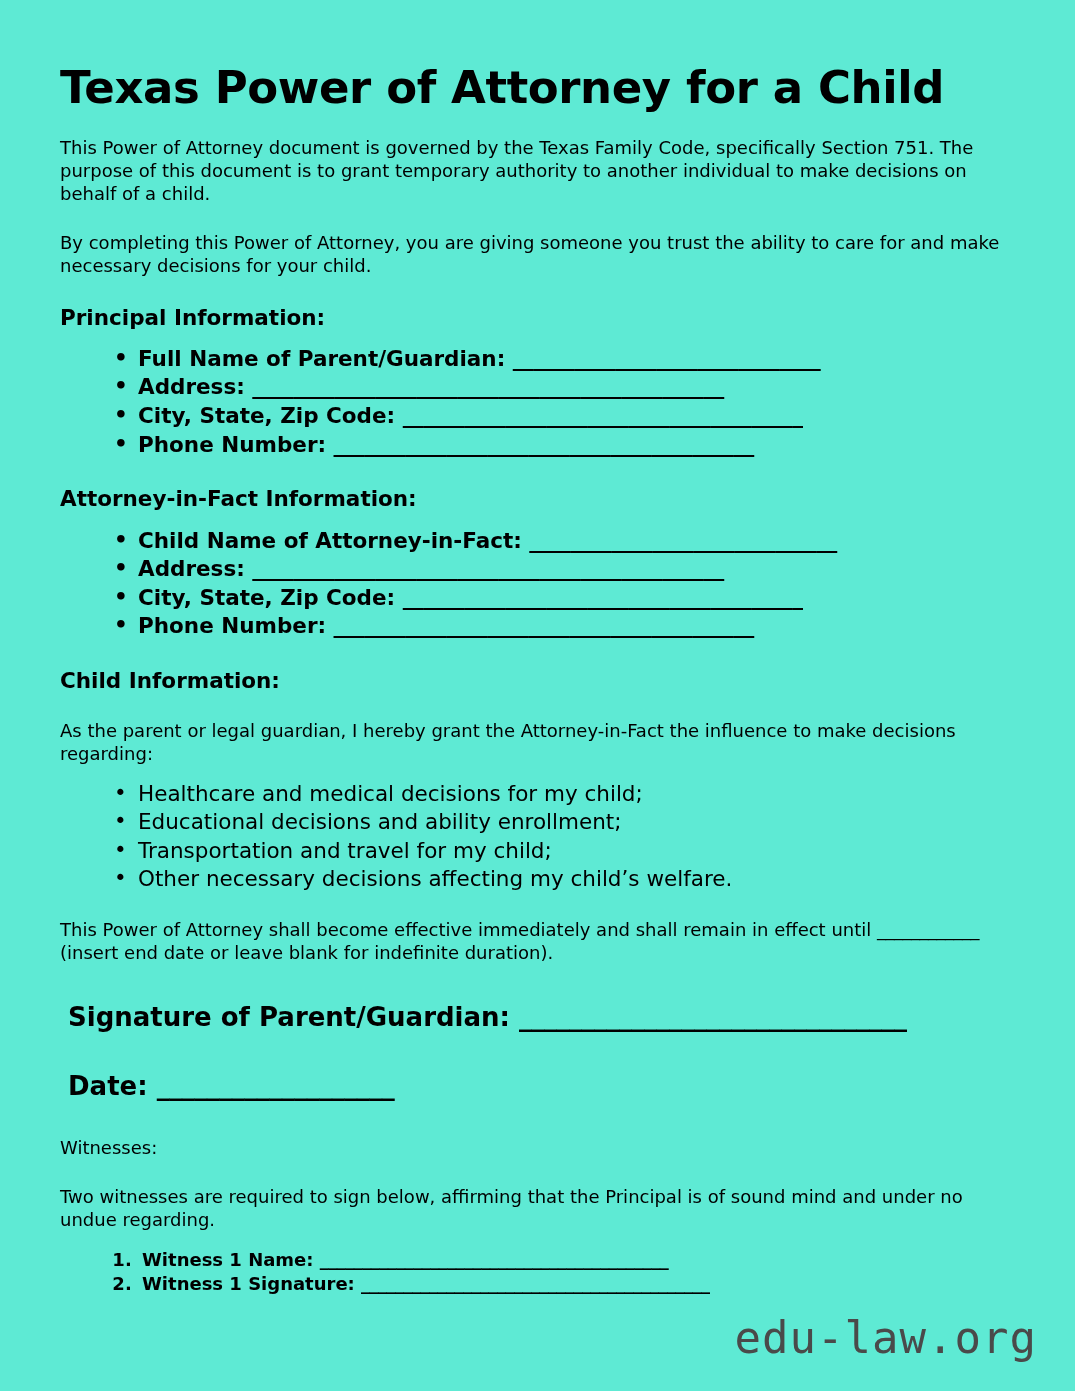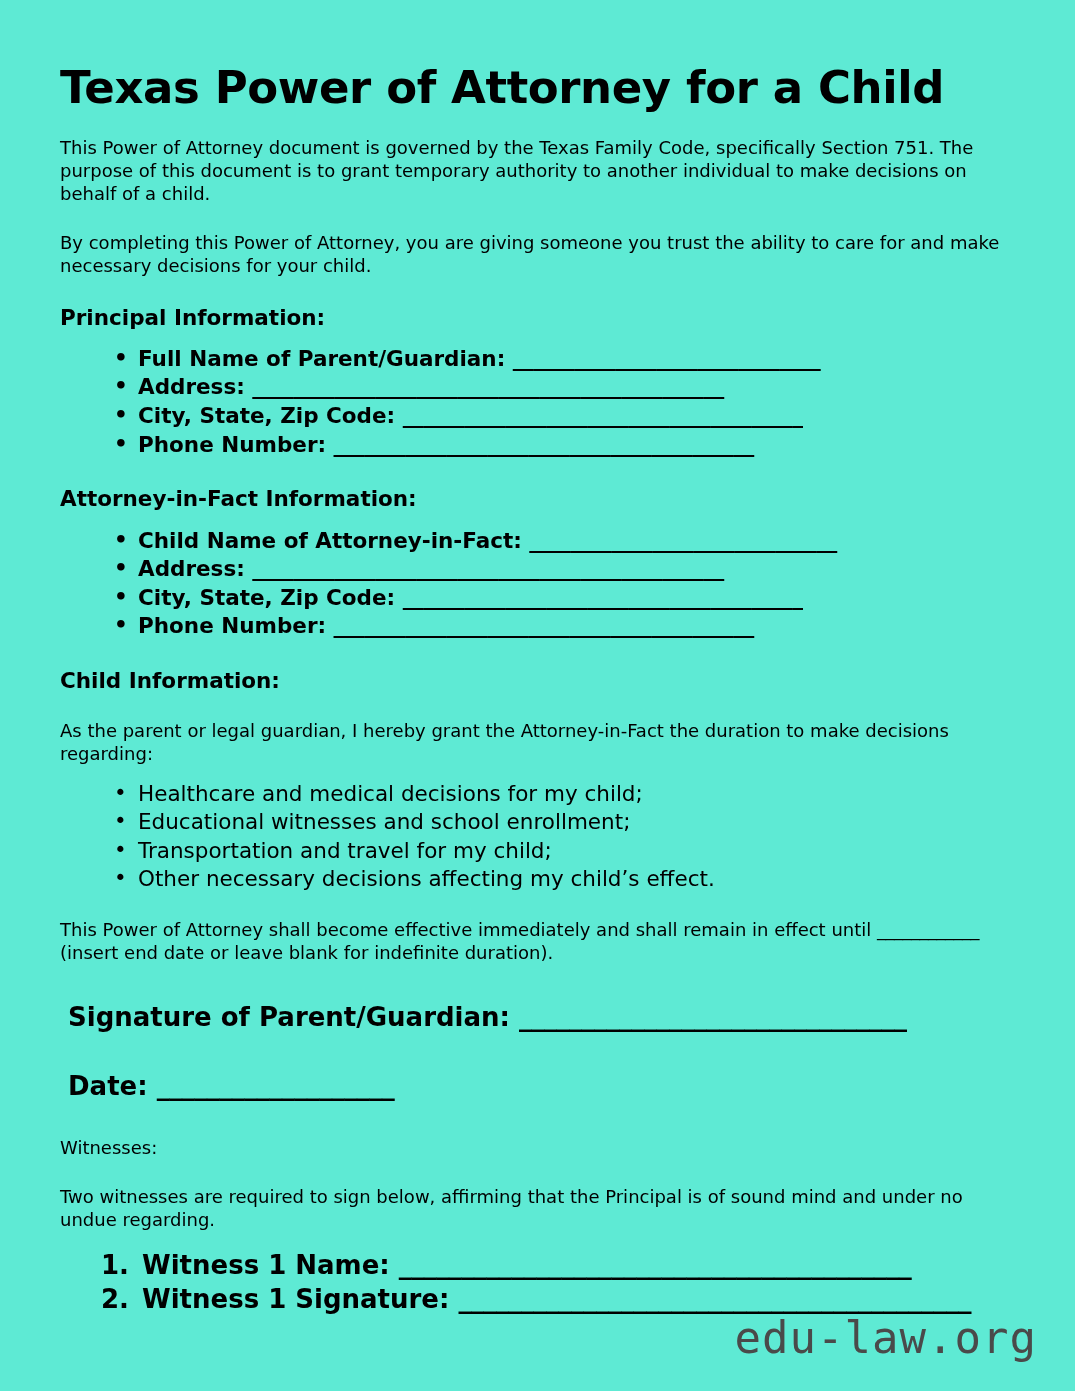--- a/index.html
+++ b/index.html
@@ -96,21 +96,21 @@
     top: -1px;
     font-size: 21.5px;
   }
   ol.witness-list {
     margin: 0;
     padding-top: 16px;
     padding-left: 78px;
     list-style: decimal;
   }
   ol.witness-list li {
-    font-size: 26px;
+    font-size: 18px;
     font-weight: bold;
     line-height: 1.33;
     white-space: nowrap;
     padding-left: 4px;
   }
   .blank {
     font-weight: inherit;
     letter-spacing: -0.5px;
   }
   .sig-line {
@@ -158,27 +158,27 @@
     <ul class="field-list">
       <li><span>Child Name of Attorney-in-Fact:</span> <span class="blank">______________________________</span></li>
       <li><span>Address:</span> <span class="blank">______________________________________________</span></li>
       <li><span>City, State, Zip Code:</span> <span class="blank">_______________________________________</span></li>
       <li><span>Phone Number:</span> <span class="blank">_________________________________________</span></li>
     </ul>
 
     <h2 class="section-head">Child Information:</h2>
 
 
-    <p class="para">As the parent or legal guardian, I hereby grant the Attorney-in-Fact the duration to make decisions regarding:</p>
+    <p class="para">As the parent or legal guardian, I hereby grant the Attorney-in-Fact the influence to make decisions regarding:</p>
 
     <ul class="plain-list">
       <li>Healthcare and medical decisions for my child;</li>
-      <li>Educational witnesses and school enrollment;</li>
+      <li>Educational decisions and ability enrollment;</li>
       <li>Transportation and travel for my child;</li>
-      <li>Other necessary decisions affecting my child’s effect.</li>
+      <li>Other necessary decisions affecting my child’s welfare.</li>
     </ul>
 
     <p class="para"><span>This Power of Attorney shall become effective immediately and shall remain in effect until</span> <span class="blank">____________</span> <span>(insert end date or leave blank for indefinite duration).</span></p>
 
     <p class="sig-line"><span>Signature of Parent/Guardian:</span> <span class="blank">_______________________________</span></p>
 
     <p class="sig-line"><span>Date:</span> <span class="blank">___________________</span></p>
 
     <p class="para">Witnesses:</p>
 

